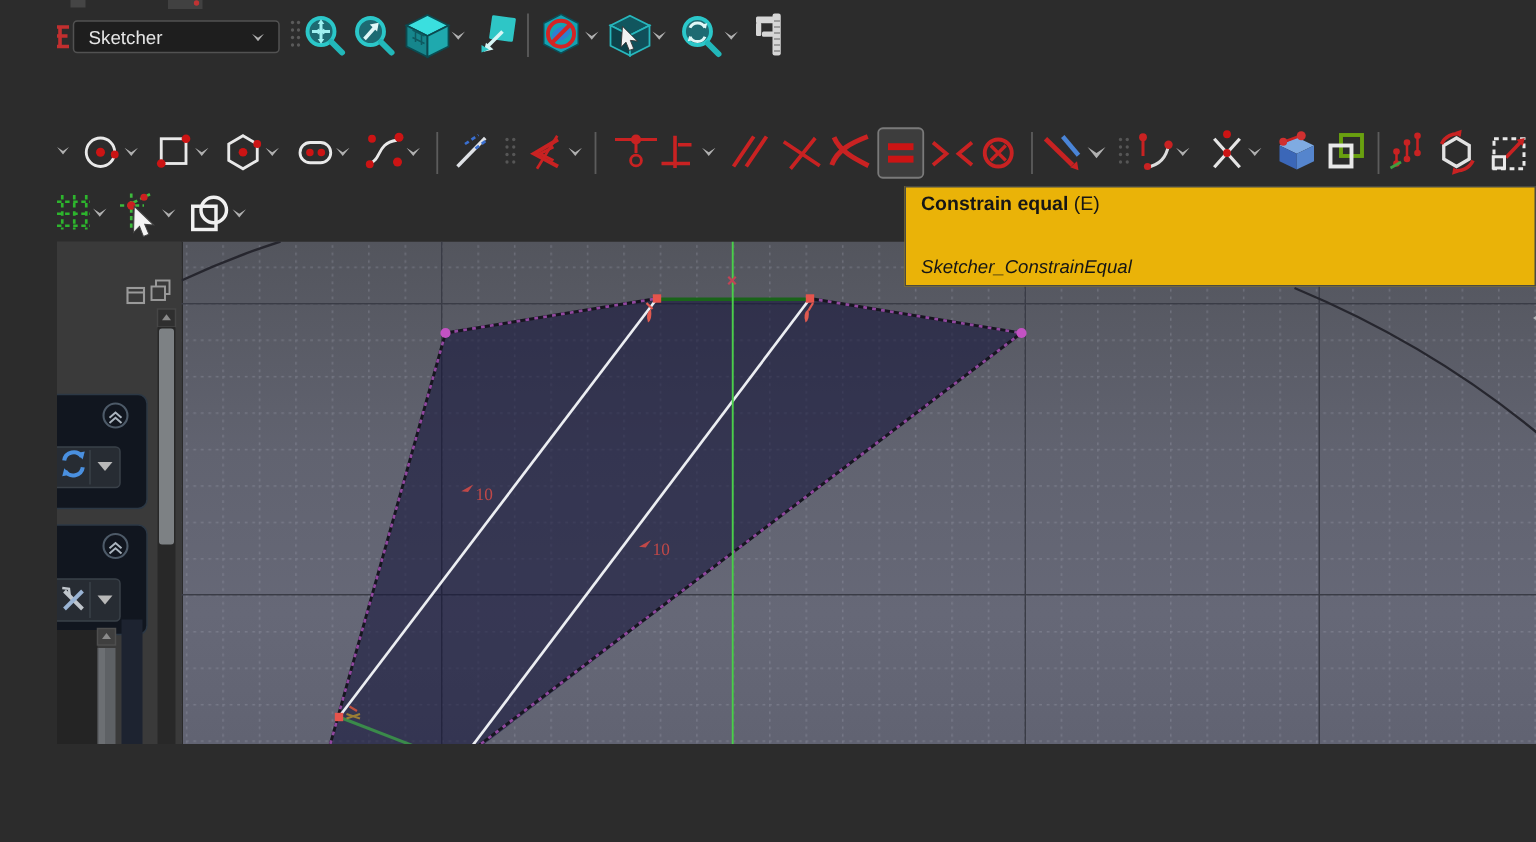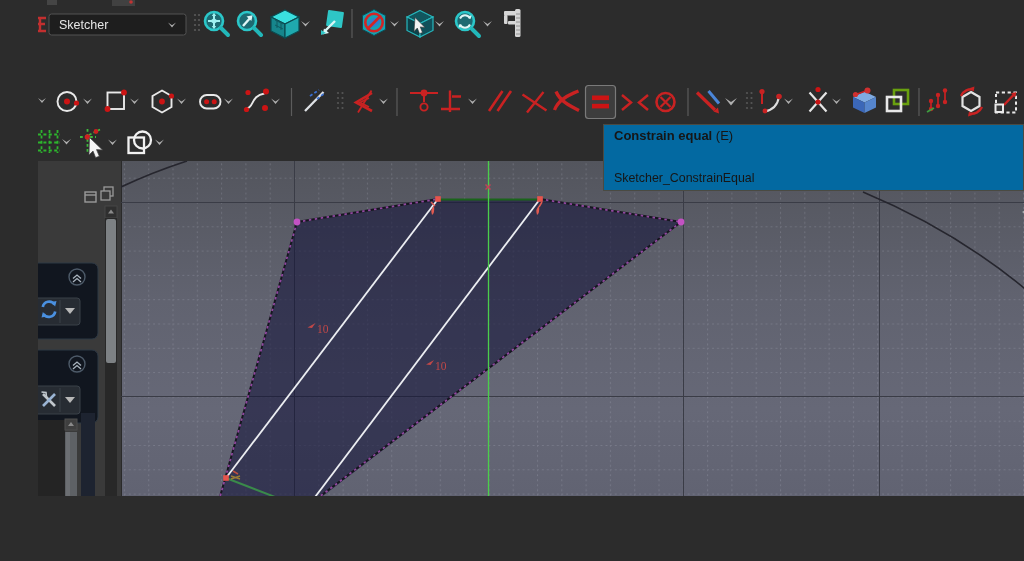--- a/index.html
+++ b/index.html
@@ -376,18 +376,18 @@
       <path d="M 934 97 Q 940 95 941 90" fill="none" stroke="#b2b6b8" stroke-width="6"></path>
       <polygon points="901,51 912,44 912,58" fill="#aeb2b4"></polygon>
       <polygon points="923,41 933,30 941,30 941,81 933,81 923,70" fill="#b4b8ba" stroke="#7e8284" stroke-width="1"></polygon>
       <polygon points="928,46 936,37 941,37 941,74 936,74 928,65" fill="#c0c4c6" stroke="#8e9294" stroke-width="1"></polygon>
       <rect x="935" y="45" width="6" height="21" fill="#cdd1d3"></rect>
       <line x1="921.5" y1="29" x2="921.5" y2="76" stroke="#18a018" stroke-width="2.6"></line>
       <line x1="923" y1="76.5" x2="941" y2="76.5" stroke="#c13535" stroke-width="2.6"></line>
     </g>
   </svg>
 
-  <div class="abs" style="left:565px;top:124px;width:421px;height:67px;background:#0369a1;border:1px solid #4a4a42;box-sizing:border-box;color:#161616;white-space:nowrap;">
+  <div class="abs" style="left:565px;top:124px;width:421px;height:67px;background:#eab308;border:1px solid #4a4a42;box-sizing:border-box;color:#161616;white-space:nowrap;">
     <div style="position:absolute;left:10px;top:3px;font-size:13px;"><b>Constrain equal</b> (E)</div>
-    <div style="position:absolute;left:10px;top:46px;font-size:12.4px;text-align:center;">Sketcher_ConstrainEqual</div>
+    <div style="position:absolute;left:10px;top:46px;font-size:12.4px;font-style:italic;text-align:center;">Sketcher_ConstrainEqual</div>
   </div>
 
 </div>
 
 </body></html>

